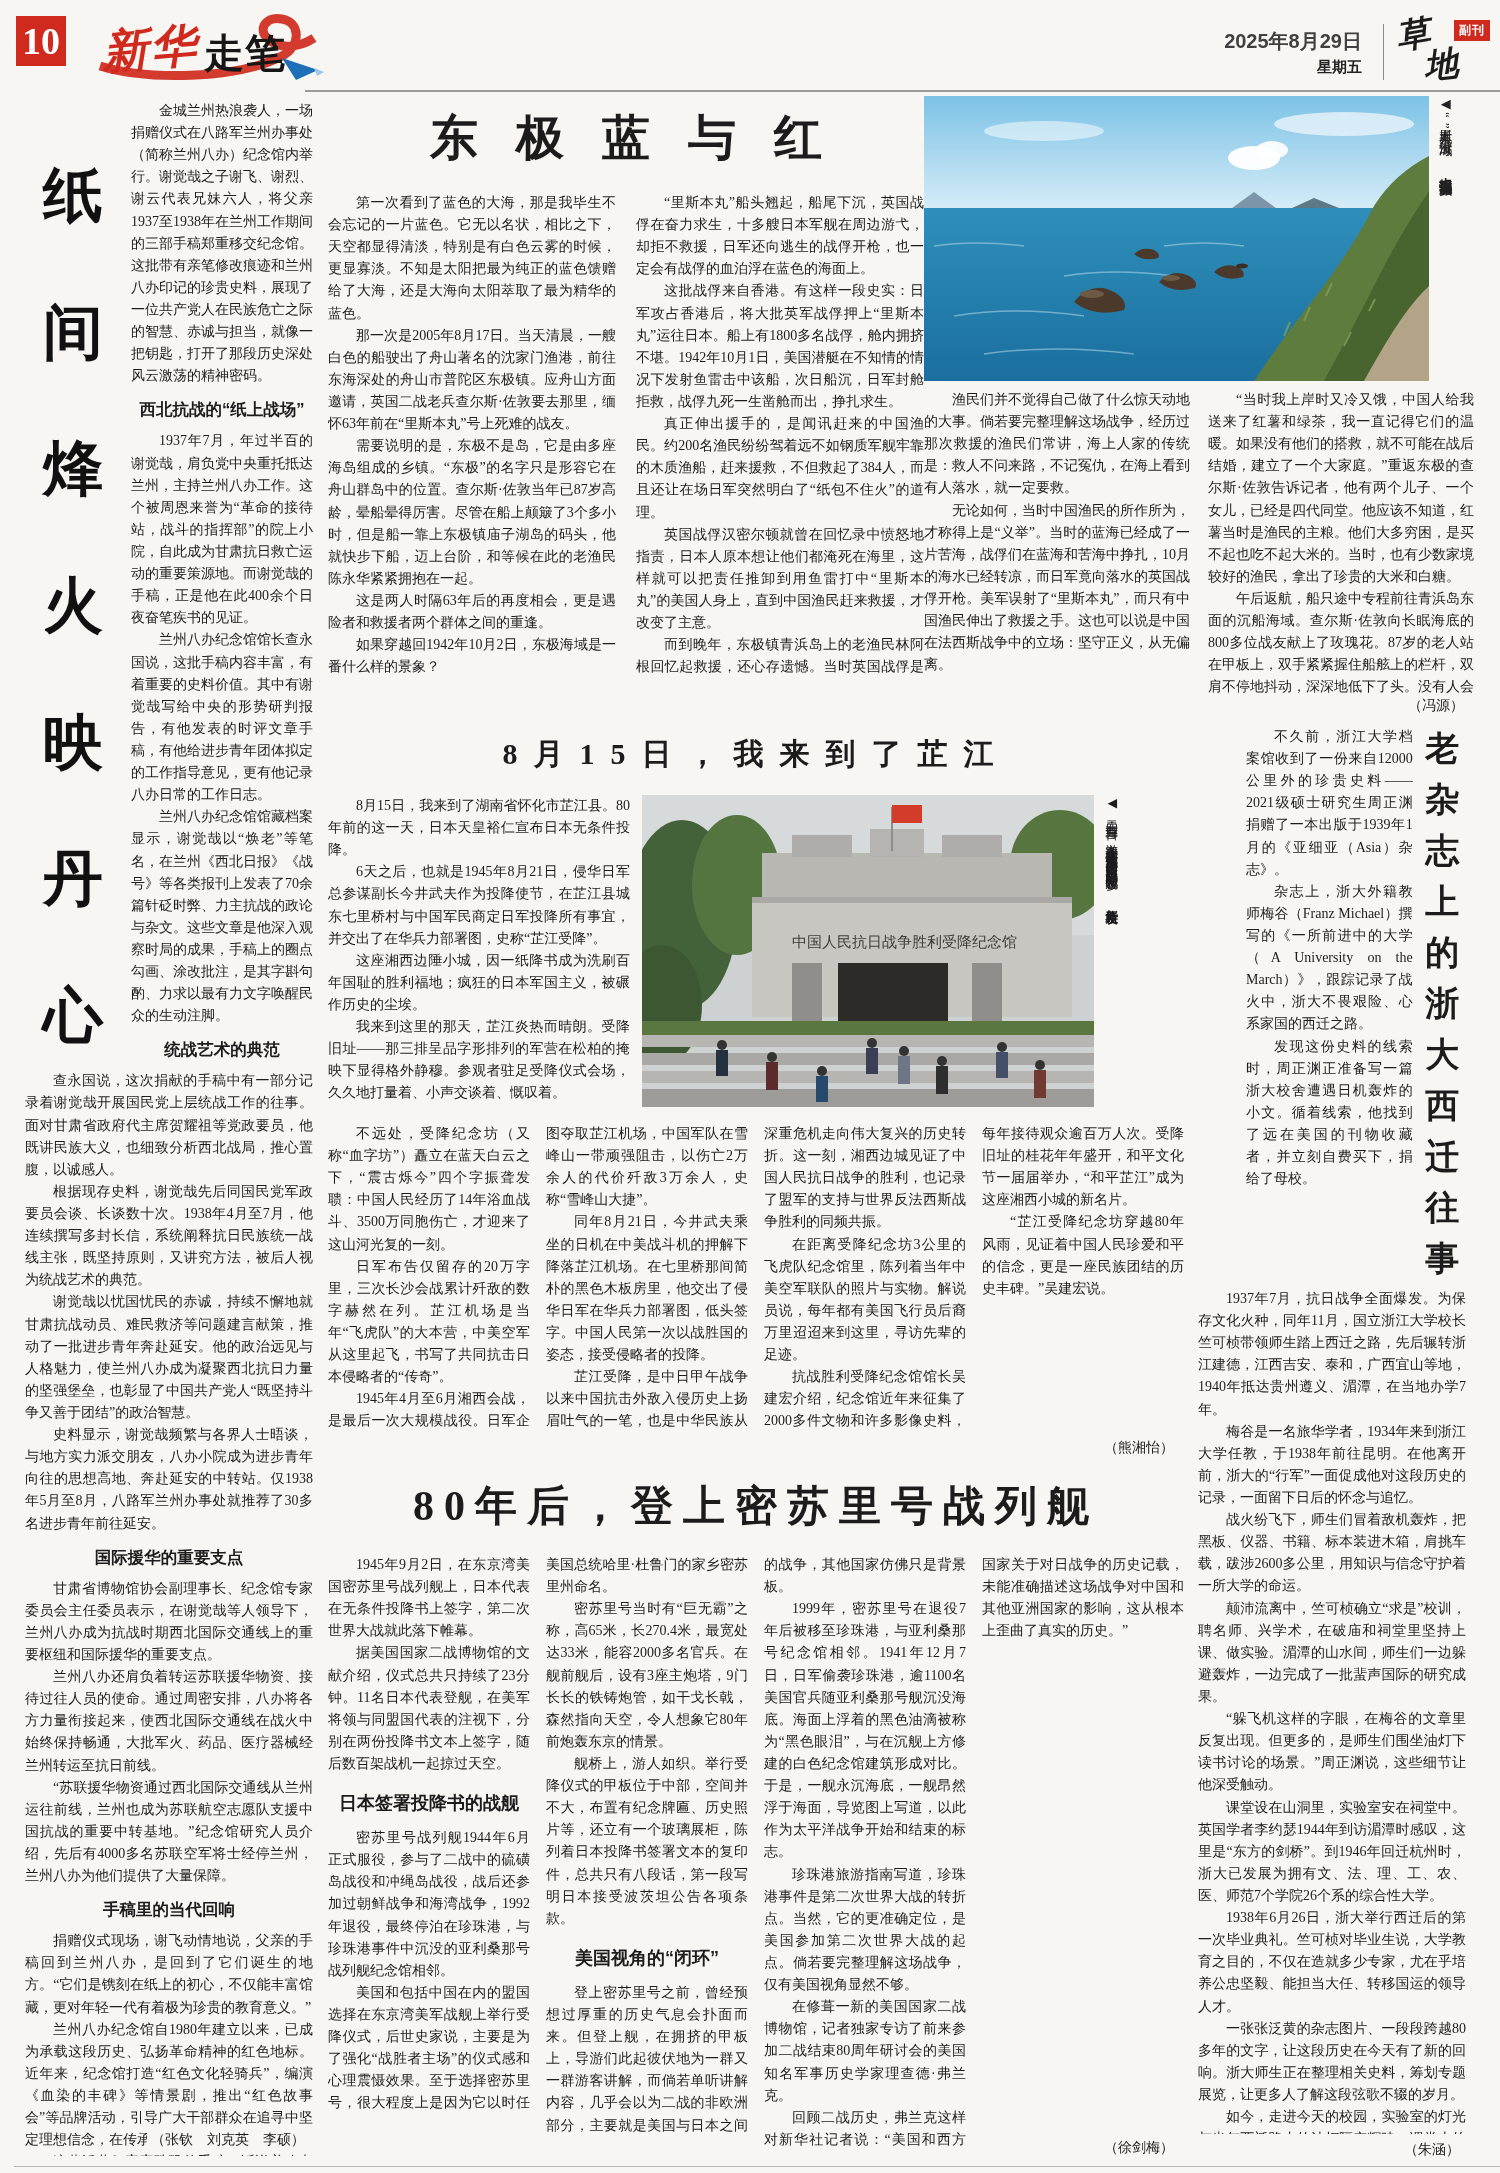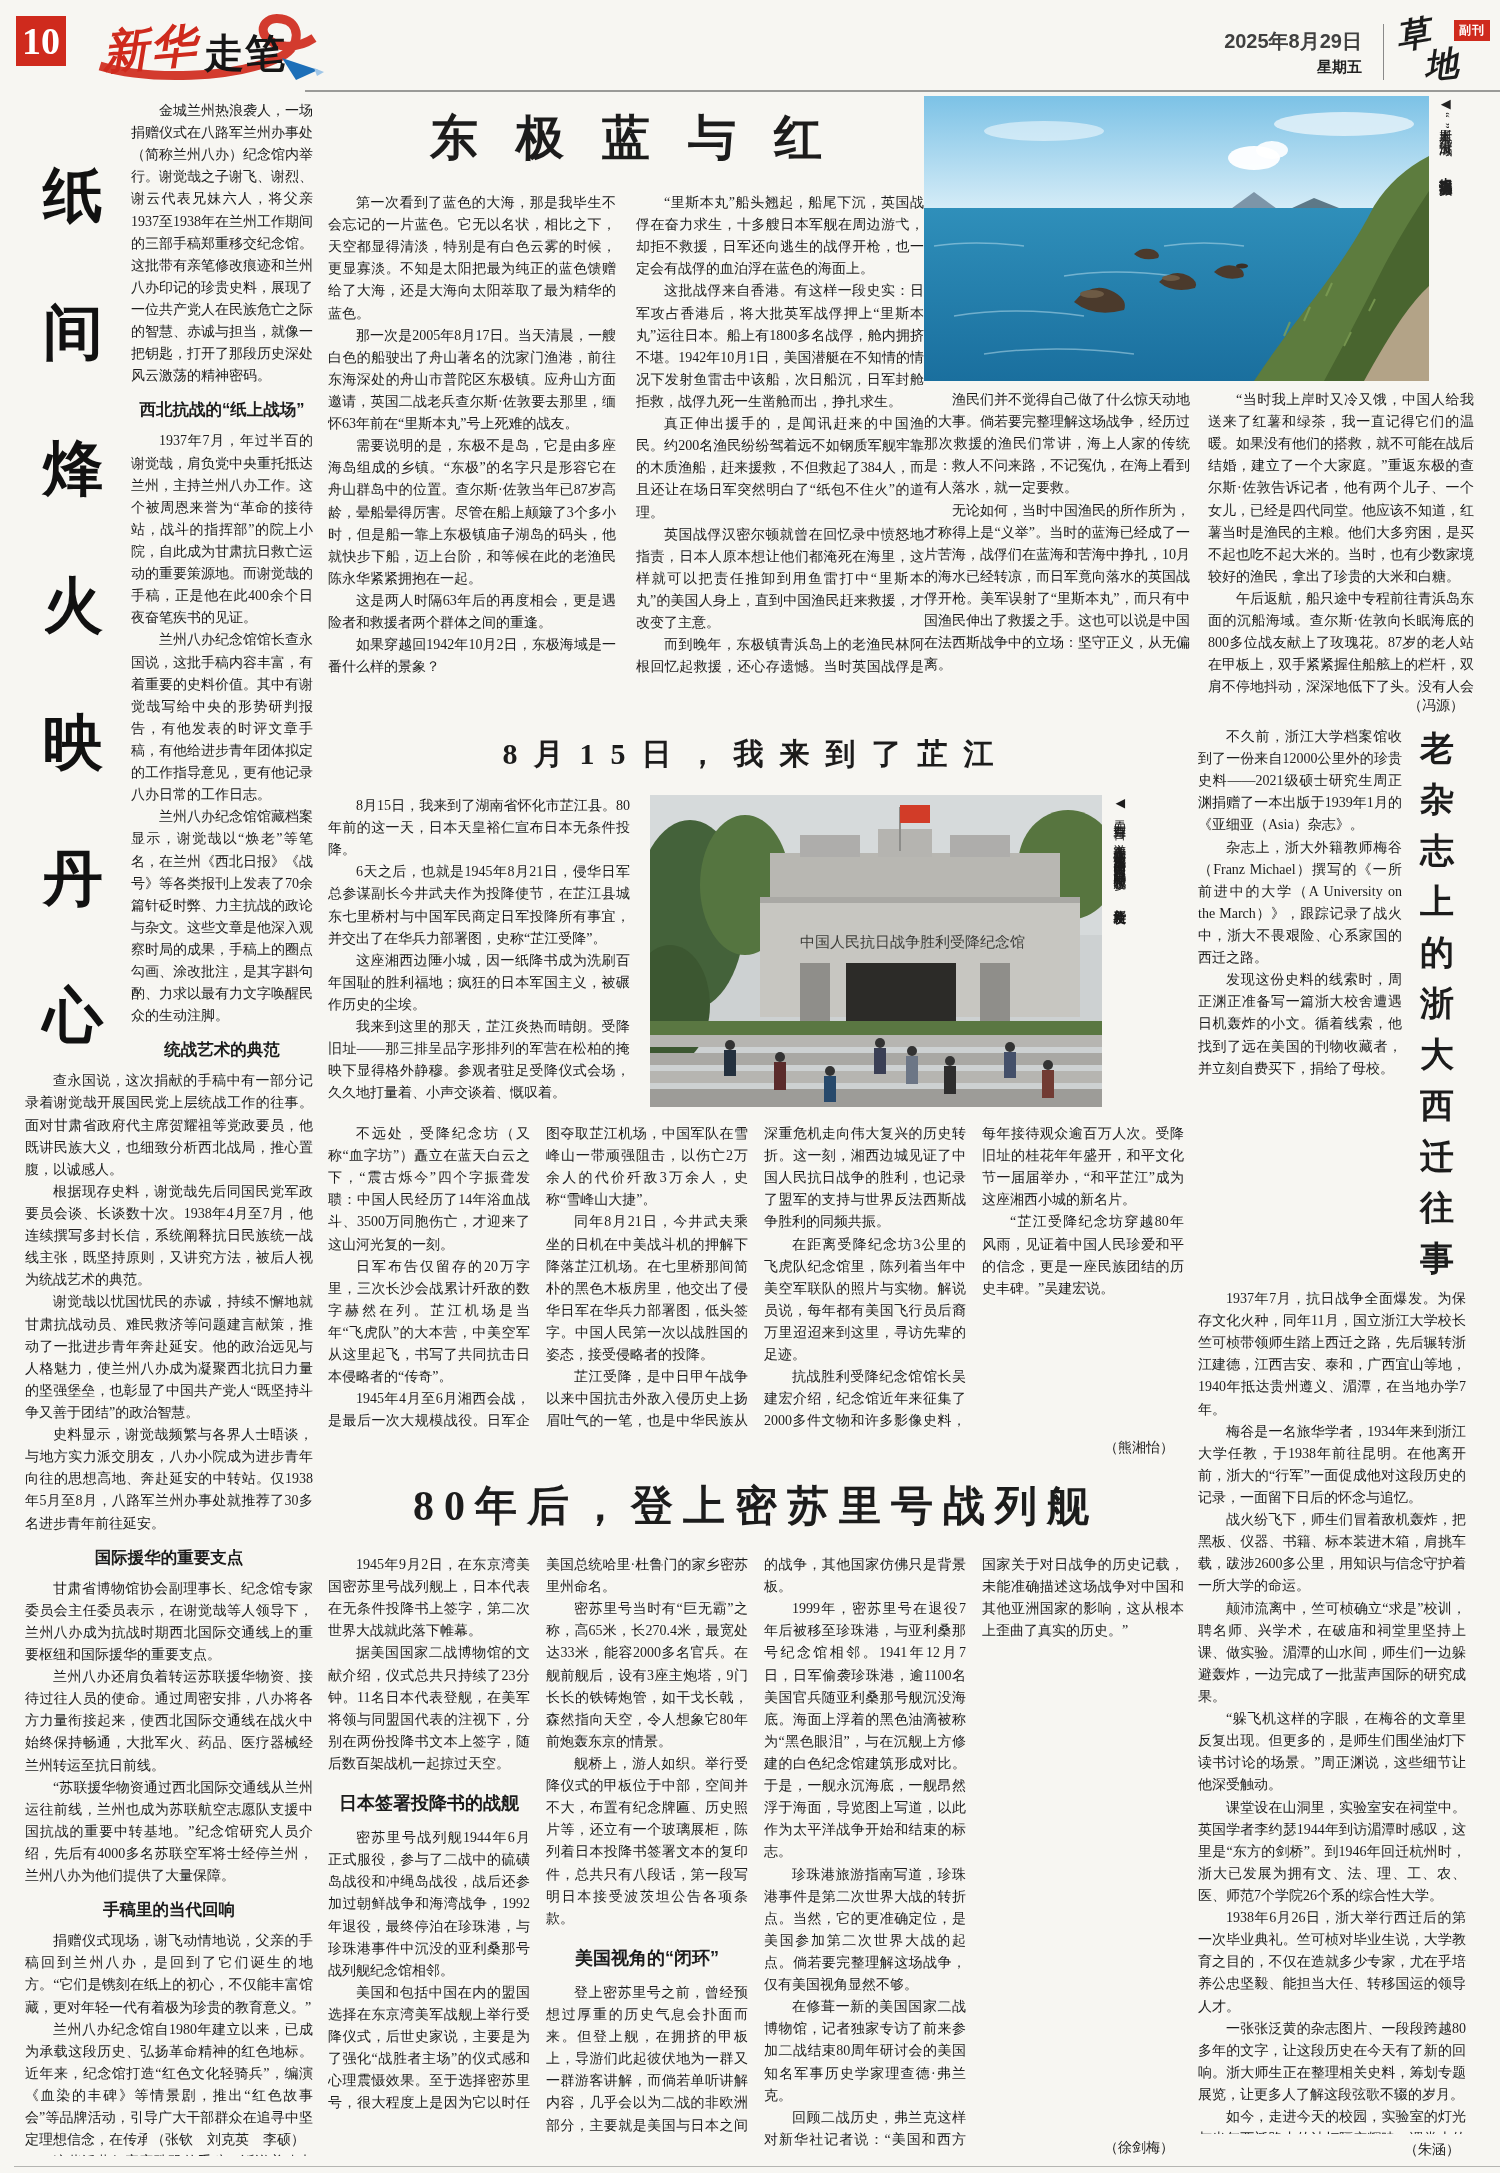--- a/index.html
+++ b/index.html
@@ -47,34 +47,34 @@
   .photo-row{display:flex;}
   .vcaption{writing-mode:vertical-rl;font-size:13px;line-height:1.55;height:285px;margin-left:6px;
             letter-spacing:1px;color:#222;}
   .vcaption .credit{font-family:"Liberation Sans",sans-serif;font-weight:bold;margin-top:14px;}
   .dj-below{margin-top:8px;height:318px;column-count:2;column-gap:18px;column-fill:auto;overflow:hidden;position:relative;}
   .art-dongji .byline{right:6px;bottom:2px;}
   
   .art-zj{position:absolute;left:328px;top:726px;width:856px;height:736px;overflow:hidden;}
   .zj-head{font-size:30px;font-weight:900;text-align:center;letter-spacing:16px;margin:8px 0 20px;white-space:nowrap;}
   .zj-row1{display:flex;height:318px;overflow:hidden;}
-  .zj-col1{width:302px;height:318px;overflow:hidden;margin-right:20px;}
+  .zj-col1{width:302px;height:318px;overflow:hidden;margin-right:12px;}
   .zj-cap{writing-mode:vertical-rl;font-size:12.5px;line-height:1.5;height:312px;margin-left:8px;letter-spacing:1px;}
   .zj-cap .credit{font-family:"Liberation Sans",sans-serif;font-weight:bold;margin-top:12px;}
   .zj-row2{margin-top:10px;height:322px;column-count:4;column-gap:16px;column-fill:auto;overflow:hidden;}
   .art-zj .byline{right:6px;bottom:4px;}
   
   .art-mo{position:absolute;left:328px;top:1468px;width:856px;height:696px;overflow:hidden;}
   .mo-head{font-size:42px;font-weight:900;text-align:center;letter-spacing:10px;margin:10px 0 20px;white-space:nowrap;}
   .mo-cols{height:600px;column-count:4;column-gap:16px;column-fill:auto;overflow:hidden;}
   .mo-cols .subhead{font-size:18px;margin:16px 0 12px;}
   .art-mo .byline{right:6px;bottom:6px;}
   
   .art-side{position:absolute;left:1198px;top:726px;width:268px;height:1438px;overflow:hidden;}
-  .side-top{display:flex;height:556px;overflow:hidden;}
+  .side-top{display:flex;height:556px;overflow:hidden;margin-left:48px;}
   .side-topcol{width:204px;height:556px;overflow:hidden;}
   .side-title{width:58px;display:flex;flex-direction:column;justify-content:space-between;align-items:center;
               margin-left:6px;padding:6px 0;}
   .side-title .vchar{font-size:34px;font-weight:900;line-height:1;}
   .side-rest{margin-top:6px;height:846px;overflow:hidden;}
   .art-side .byline{right:2px;bottom:4px;}
   .photo{display:block;background:#ccc;}
 </style>
 </head>
 <body>

